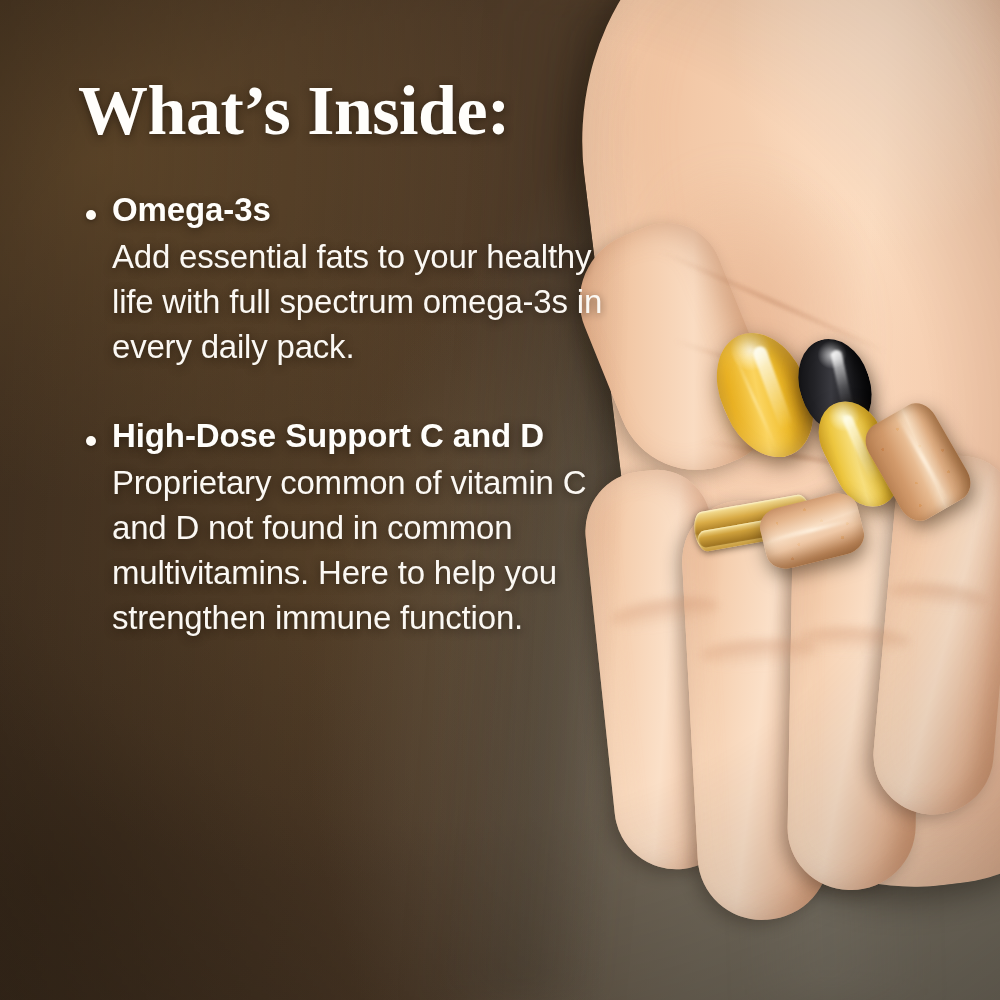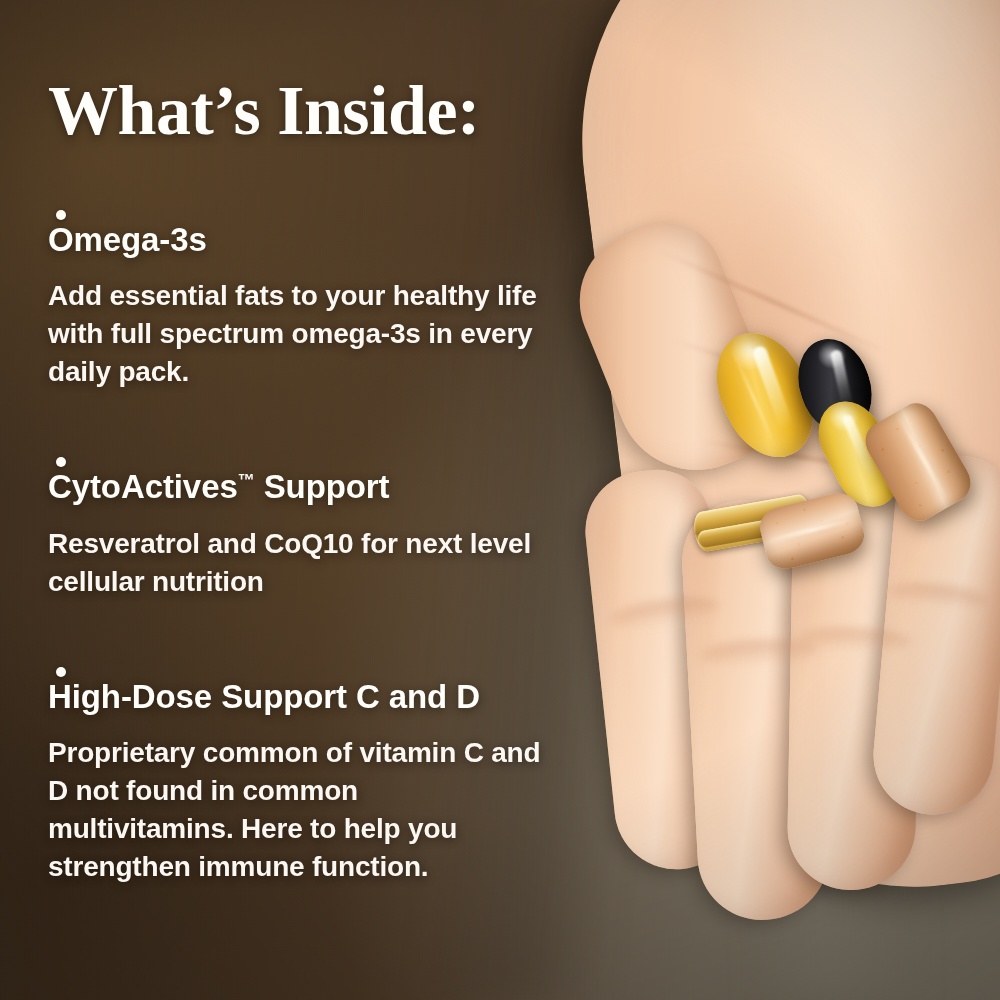--- a/index.html
+++ b/index.html
@@ -266,56 +266,56 @@
   
   .scrim{
     position:absolute; inset:0;
     background:linear-gradient(92deg, rgba(28,20,12,.40) 0%, rgba(28,20,12,.22) 34%, rgba(28,20,12,0) 62%);
   }
 
   
   .content{
     position:absolute; left:0; top:0;
     width:660px; height:701px;
-    padding:76px 0 0 48px;
+    padding:76px 0 0 78px;
   }
   .headline{
     font-family:"Liberation Serif", serif;
     font-weight:700;
     font-size:70px;
     line-height:1;
     color:#fffefb;
     letter-spacing:-0.5px;
     text-shadow:0 2px 10px rgba(20,12,6,.55);
   }
   .bullets{ margin-top:44px; }
-  .bullet{ display:flex; margin-bottom:46px;flex-direction:column; }
+  .bullet{ display:flex; margin-bottom:46px; }
   .bullet:last-child{ margin-bottom:0; }
   .dot{
     flex:0 0 auto;
     width:10px; height:10px;
     border-radius:50%;
     background:#fffdf8;
     margin:20px 16px 0 8px;
     box-shadow:0 1px 5px rgba(20,12,6,.5);
   }
   .btext{ flex:1 1 auto; }
   .b-title{
     font-size:33px;
     font-weight:700;
     color:#fffefb;
     line-height:1.22;
     letter-spacing:-0.1px;
     text-shadow:0 2px 9px rgba(20,12,6,.55);
   }
   .tm{ font-size:17px; vertical-align:super; line-height:0; letter-spacing:0; }
   .b-desc{
-    margin-top:17px;
-    font-size:28px;
-    font-weight:700;
+    margin-top:5px;
+    font-size:33px;
+    font-weight:400;
     color:#fbf8f3;
     line-height:1.36;
     letter-spacing:-0.2px;
     text-shadow:0 2px 9px rgba(20,12,6,.55);
     max-width:500px;
   }
 </style>
 </head>
 <body>
 
@@ -386,27 +386,20 @@
     <div class="bullets">
 
       <div class="bullet">
         <span class="dot"></span>
         <div class="btext">
           <div class="b-title"><span>Omega-3s</span><span class="tm"></span><span></span></div>
           <div class="b-desc">Add essential fats to your healthy life with full spectrum omega-3s in every daily pack.</div>
         </div>
       </div>
 
-      <div class="bullet">
-        <span class="dot"></span>
-        <div class="btext">
-          <div class="b-title"><span>CytoActives</span><span class="tm">™</span><span> Support</span></div>
-          <div class="b-desc">Resveratrol and CoQ10 for next level cellular nutrition</div>
-        </div>
-      </div>
 
       <div class="bullet">
         <span class="dot"></span>
         <div class="btext">
           <div class="b-title"><span>High-Dose Support C and D</span><span class="tm"></span><span></span></div>
           <div class="b-desc">Proprietary common of vitamin C and D not found in common multivitamins. Here to help you strengthen immune function.</div>
         </div>
       </div>
 
     </div>

